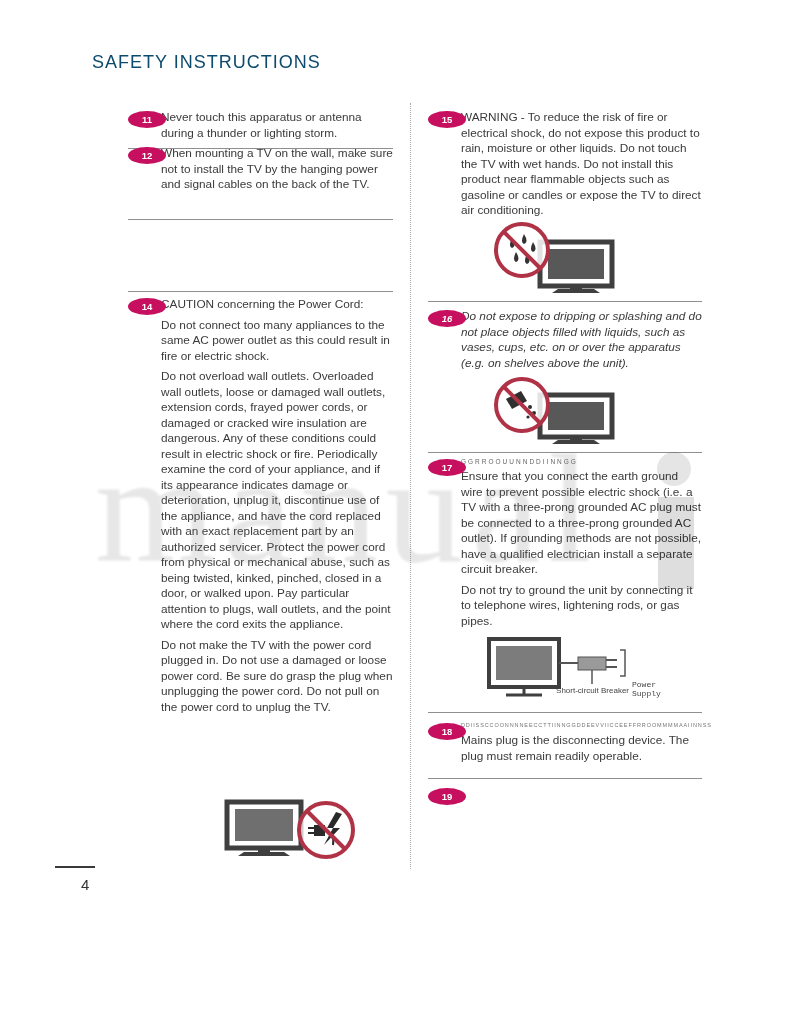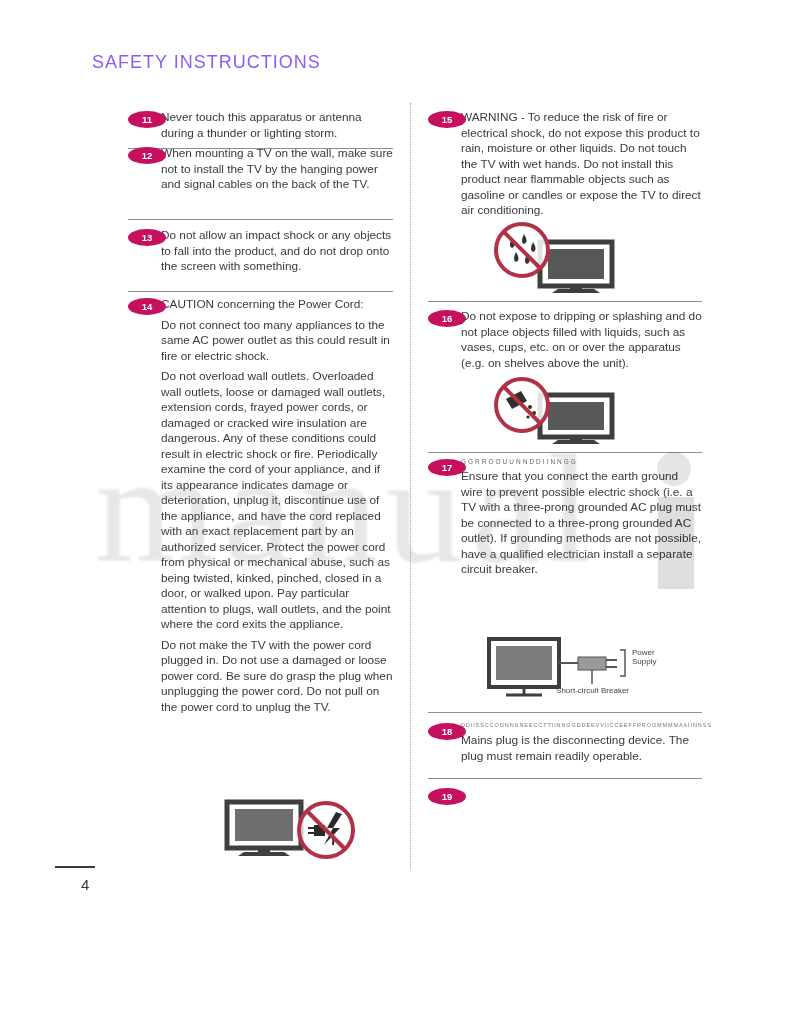--- a/index.html
+++ b/index.html
@@ -1,21 +1,21 @@
 <!DOCTYPE html>
 <html style="--accent: #c60f5e; --prohibit: #b03246; --tv: #3f3f3f; --separator: #8f8f8f;"><head>
 <meta charset="utf-8">
 <style>
   * { margin:0; padding:0; box-sizing:border-box; }
   html,body { background:#fff; }
   body { font-family:"Liberation Sans", sans-serif; color:#3c3c3c; }
   .page { position:relative; width:800px; height:1036px; background:#fff; overflow:hidden; margin:0 auto; }
 
   .title { position:absolute; left:92px; top:52px; font-size:18px; font-weight:400;
-           color:#8b5cf6; letter-spacing:1px; }
+           color:#0c4a6e; letter-spacing:1px; }
 
   .divider { position:absolute; left:410px; top:103px; height:766px; width:0;
              border-left:1px dotted #a8a8a8; }
 
   .item { position:absolute; }
   .num { position:absolute; left:0; top:1px; width:38px; height:17px; border-radius:50%;
          background:var(--accent,#c60f5e); color:#fff; font-size:9.5px; font-weight:bold;
          display:flex; align-items:center; justify-content:center; }
   .t { margin-left:33px; font-size:11.8px; line-height:15.5px; color:#3a3a3a; margin-bottom:5px; }
   .t:last-child { margin-bottom:0; }
@@ -56,24 +56,20 @@
     <p class="t">Never touch this apparatus or antenna during a thunder or lighting storm.</p>
   </section>
   <div class="sep" style="left:128px; top:148px; width:265px;"></div>
 
   <section class="item" style="left:128px; top:146px; width:265px;">
     <span class="num">12</span>
     <p class="t">When mounting a TV on the wall, make sure not to install the TV by the hanging power and signal cables on the back of the TV.</p>
   </section>
   <div class="sep" style="left:128px; top:219px; width:265px;"></div>
 
-  <section class="item" style="left:128px; top:228px; width:265px;">
-    <span class="num">13</span>
-    <p class="t">Do not allow an impact shock or any objects to fall into the product, and do not drop onto the screen with something.</p>
-  </section>
   <div class="sep" style="left:128px; top:291px; width:265px;"></div>
 
   <section class="item" style="left:128px; top:297px; width:265px;">
     <span class="num">14</span>
     <p class="t">CAUTION concerning the Power Cord:</p>
     <p class="t">Do not connect too many appliances to the same AC power outlet as this could result in fire or electric shock.</p>
     <p class="t">Do not overload wall outlets. Overloaded wall outlets, loose or damaged wall outlets, extension cords, frayed power cords, or damaged or cracked wire insulation are dangerous. Any of these conditions could result in electric shock or fire. Periodically examine the cord of your appliance, and if its appearance indicates damage or deterioration, unplug it, discontinue use of the appliance, and have the cord replaced with an exact replacement part by an authorized servicer. Protect the power cord from physical or mechanical abuse, such as being twisted, kinked, pinched, closed in a door, or walked upon. Pay particular attention to plugs, wall outlets, and the point where the cord exits the appliance.</p>
     <p class="t">Do not make the TV with the power cord plugged in. Do not use a damaged or loose power cord. Be sure do grasp the plug when unplugging the power cord. Do not pull on the power cord to unplug the TV.</p>
   </section>
 
@@ -112,21 +108,21 @@
       <path d="M20 16 q-4 8 0 10 q5 -2 0 -10 z" fill="#333"></path>
       <path d="M32 12 q-4 8 0 10 q5 -2 0 -10 z" fill="#333"></path>
       <path d="M41 20 q-4 8 0 10 q5 -2 0 -10 z" fill="#333"></path>
       <path d="M24 30 q-4 8 0 10 q5 -2 0 -10 z" fill="#333"></path>
       <path d="M35 32 q-4 8 0 10 q5 -2 0 -10 z" fill="#333"></path>
       <line x1="12" y1="10" x2="48" y2="46" stroke="var(--prohibit,#b03246)" stroke-width="4"></line>
     </g>
   </svg>
   <div class="sep" style="left:428px; top:301px; width:274px;"></div>
 
-  <section class="item" style="left:428px; top:309px; width:274px;">
+  <section class="item" style="left:428px; top:309px; width:274px;font-style:italic;">
     <span class="num">16</span>
     <p class="t">Do not expose to dripping or splashing and do not place objects filled with liquids, such as vases, cups, etc. on or over the apparatus (e.g. on shelves above the unit).</p>
   </section>
 
   <svg class="illus" style="left:492px; top:377px;" width="125" height="72" viewBox="0 0 125 72">
     <g>
       <rect x="48" y="18" width="72" height="42" fill="#fff" stroke="var(--tv,#3f3f3f)" stroke-width="5"></rect>
       <rect x="56" y="25" width="56" height="28" fill="#585858"></rect>
       <rect x="78" y="60" width="12" height="3" fill="var(--tv,#3f3f3f)"></rect>
       <path d="M60 67 H108 L102 63 H66 Z" fill="var(--tv,#3f3f3f)"></path>
@@ -139,39 +135,40 @@
       <circle cx="36" cy="40" r="1.6" fill="#2f2f2f"></circle>
       <line x1="12" y1="10" x2="48" y2="46" stroke="var(--prohibit,#b03246)" stroke-width="4"></line>
     </g>
   </svg>
   <div class="sep" style="left:428px; top:452px; width:274px;"></div>
 
   <section class="item" style="left:428px; top:458px; width:274px;">
     <span class="num">17</span>
     <p class="mini">GGRROOUUNNDDIINNGG</p>
     <p class="t">Ensure that you connect the earth ground wire to prevent possible electric shock (i.e. a TV with a three-prong grounded AC plug must be connected to a three-prong grounded AC outlet). If grounding methods are not possible, have a qualified electrician install a separate circuit breaker.</p>
+    <p class="t">Do not try to ground the unit by connecting it to telephone wires, lightening rods, or gas pipes.</p>
   </section>
 
   <svg class="illus" style="left:486px; top:636px;" width="178" height="68" viewBox="0 0 178 68">
     <g>
       <rect x="3" y="3" width="70" height="48" fill="#fff" stroke="var(--tv,#3f3f3f)" stroke-width="4"></rect>
       <rect x="10" y="10" width="56" height="34" fill="#7c7c7c"></rect>
       <line x1="38" y1="51" x2="38" y2="58" stroke="var(--tv,#3f3f3f)" stroke-width="3"></line>
       <line x1="20" y1="59" x2="56" y2="59" stroke="var(--tv,#3f3f3f)" stroke-width="3"></line>
     </g>
     <g>
       <line x1="73" y1="27" x2="92" y2="27" stroke="#555" stroke-width="2"></line>
       <rect x="92" y="21" width="28" height="13" fill="#9a9a9a" stroke="#555"></rect>
       <line x1="120" y1="24" x2="131" y2="24" stroke="#555" stroke-width="2"></line>
       <line x1="120" y1="31" x2="131" y2="31" stroke="#555" stroke-width="2"></line>
       <path d="M134 14 h5 v26 h-5" fill="none" stroke="#555" stroke-width="1.5"></path>
       <line x1="106" y1="34" x2="106" y2="48" stroke="#555" stroke-width="1.5"></line>
     </g>
   </svg>
-  <div class="figlabel" style="left:632px; top:648px; width:38px;">Power Supply</div>
+  <div class="figlabel" style="left:632px; top:680px; width:38px;font-family:Liberation Mono, monospace;">Power Supply</div>
   <div class="figlabel center" style="left:553px; top:686px; width:76px;text-align:right;">Short-circuit Breaker</div>
   <div class="sep" style="left:428px; top:712px; width:274px;"></div>
 
   <section class="item" style="left:428px; top:722px; width:274px;">
     <span class="num">18</span>
     <p class="mini2">DDIISSCCOONNNNEECCTTIINNGGDDEEVVIICCEEFFRROOMMMMAAIINNSS</p>
     <p class="t">Mains plug is the disconnecting device. The plug must remain readily operable.</p>
   </section>
   <div class="sep" style="left:428px; top:778px; width:274px;"></div>
 

